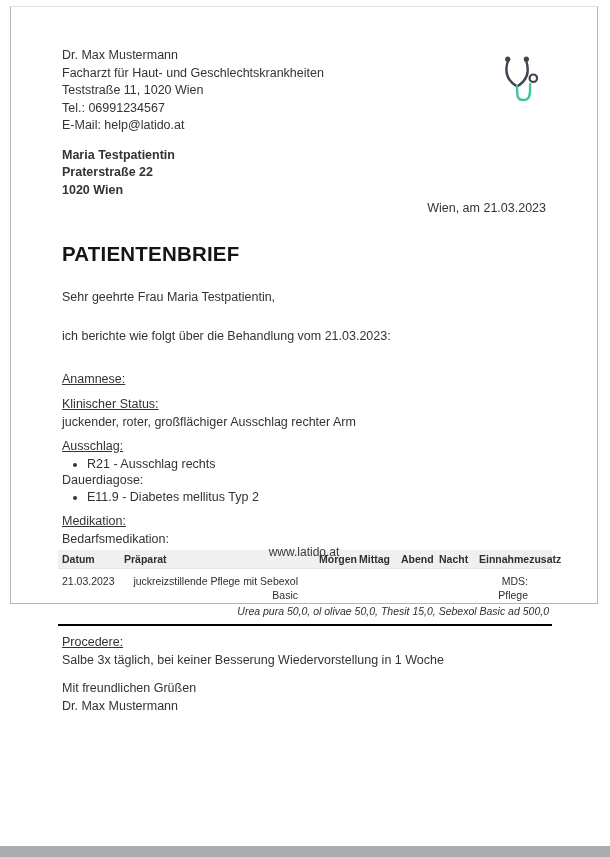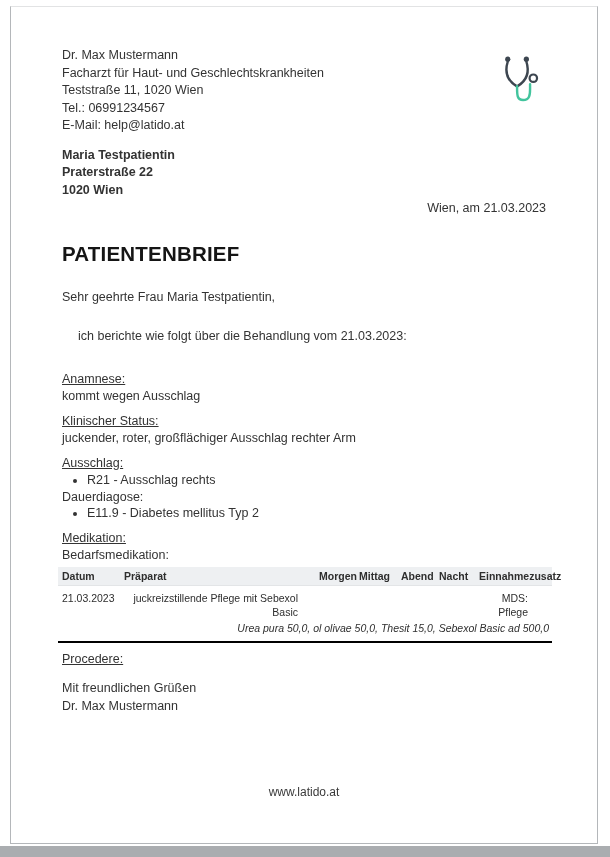--- a/index.html
+++ b/index.html
@@ -7,21 +7,21 @@
     width: 610px; height: 857px;
     position: relative;
     background: #ffffff;
     font-family: "Liberation Sans", sans-serif;
     color: #333333;
     overflow: hidden;
   }
   .sheet {
     position: absolute;
     left: 10px; top: 6px;
-    width: 588px; height: 838px;
+    width: 588px; height: 598px;
     box-sizing: border-box;
     background: #ffffff;
     border: 1px solid #b4b7ba;
     border-top-color: #e2e3e4;
     padding: 40px 51px 0 51px;
     font-size: 12.5px;
     line-height: 17.5px;
   }
   .bottom-band {
     position: absolute;
@@ -33,21 +33,21 @@
   .sender div { white-space: nowrap; }
   .logo { display: flex; align-items: flex-start; gap: 5px; margin-top: 5px; margin-right: 2px; }
   .logo svg { width: 52px; height: 58px; display: block; }
   .logo-text { font-size: 11.5px; font-weight: bold; letter-spacing: 0.4px; margin-top: 10px; white-space: nowrap; }
   .logo-accent { color: #3fc49e; }
   .logo-dark { color: #39434d; }
   .recipient { margin-top: 12px; font-weight: bold; }
   .date-line { text-align: right; margin-top: 1px; }
   .title { margin-top: 24px; font-size: 20.5px; line-height: 24px; font-weight: bold; color: #151515; letter-spacing: 0.2px; }
   .salutation { margin-top: 23px; }
-  .intro { margin-top: 22px; margin-left: 16px; }
+  .intro { margin-top: 22px; }
   .section { margin-top: 8px; }
   .section-first { margin-top: 25px; }
   .sec-heading { text-decoration: underline; }
   .bullet-list { margin: 0; padding-left: 25px; }
   .bullet-list li { line-height: 16.5px; }
   .sec-text { line-height: 16.5px; }
   
   .med-table { margin-top: 3px; margin-left: -4px; width: 494px; font-size: 10.5px; line-height: 14px; color: #2e2e2e; }
   .grid-cols { display: grid; grid-template-columns: 62px 195px 40px 42px 38px 40px 1fr; }
   .med-head {
@@ -104,21 +104,20 @@
   <div class="date-line">Wien, am 21.03.2023</div>
 
   <div class="title">PATIENTENBRIEF</div>
 
   <div class="salutation">Sehr geehrte Frau Maria Testpatientin,</div>
 
   <div class="intro">ich berichte wie folgt über die Behandlung vom 21.03.2023:</div>
 
   <div class="section section-first">
     <div class="sec-heading">Anamnese:</div>
-    <div class="sec-text">kommt wegen Ausschlag</div>
   </div>
 
   <div class="section">
     <div class="sec-heading">Klinischer Status:</div>
     <div class="sec-text">juckender, roter, großflächiger Ausschlag rechter Arm</div>
   </div>
 
   <div class="section">
     <div class="sec-heading">Ausschlag:</div>
     <ul class="bullet-list">
@@ -154,20 +153,21 @@
           <div class="med-cell"></div>
           <div class="med-cell">MDS: Pflege</div>
         </div>
         <div class="med-composition">Urea pura 50,0, ol olivae 50,0, Thesit 15,0, Sebexol Basic ad 500,0</div>
       </div>
     </div>
   </div>
 
   <div class="section">
     <div class="sec-heading">Procedere:</div>
+    <div class="sec-text">Salbe 3x täglich, bei keiner Besserung Wiedervorstellung in 1 Woche</div>
   </div>
 
   <div class="closing">
     <div>Mit freundlichen Grüßen</div>
     <div>Dr. Max Mustermann</div>
   </div>
 
   <div class="footer">www.latido.at</div>
 
 </div>

